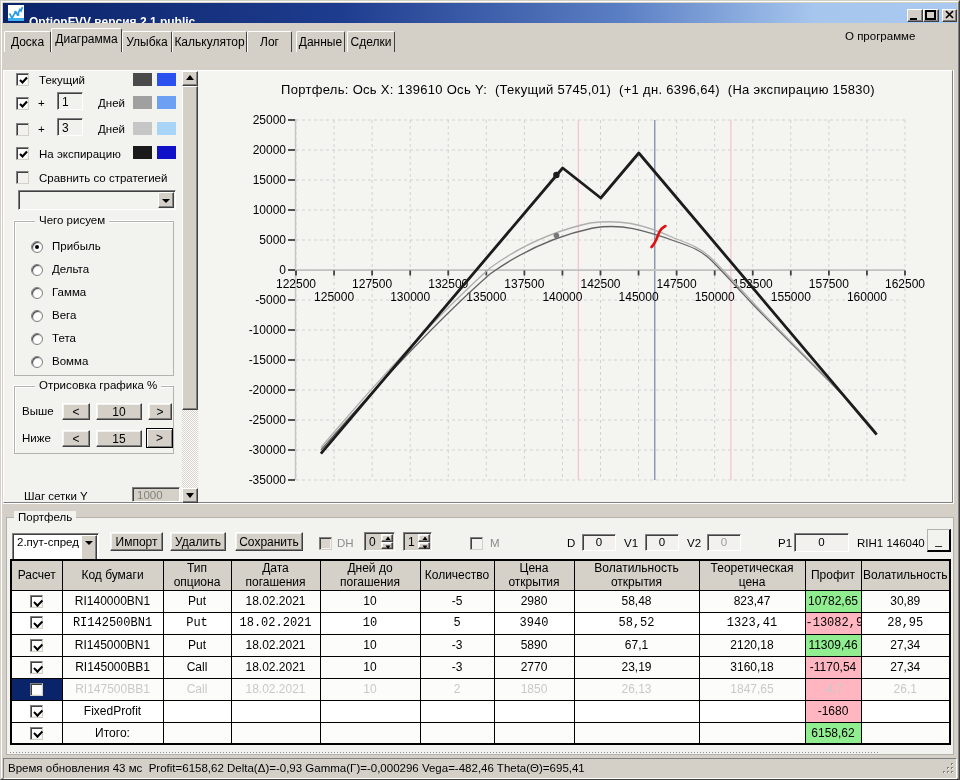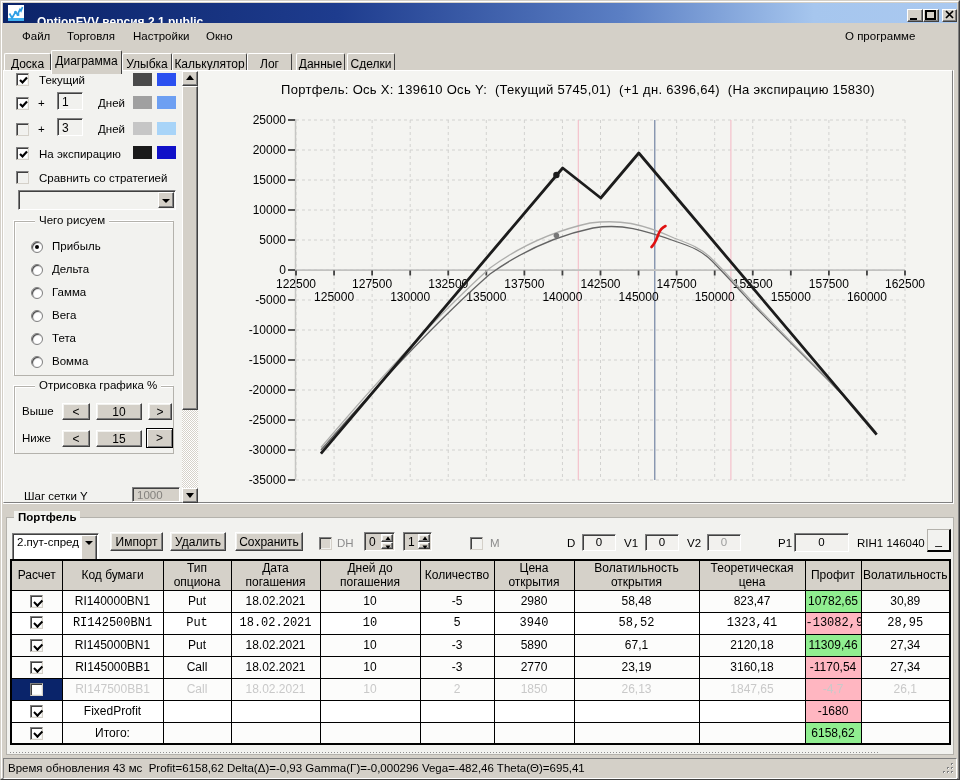--- a/index.html
+++ b/index.html
@@ -10,32 +10,32 @@
   border-top:1px solid #D4D0C8; border-left:1px solid #D4D0C8;
   border-right:1px solid #404040; border-bottom:1px solid #404040;
   background:#D4D0C8; }
 .win-inner { position:absolute; left:0; top:0; right:0; bottom:0;
   border-top:1px solid #FFFFFF; border-left:1px solid #FFFFFF;
   border-right:1px solid #808080; border-bottom:1px solid #808080; }
 
 .titlebar { position:absolute; left:3px; top:3px; width:954px; height:20px;
   background:linear-gradient(to right,#0B2368 0%,#1E3C8E 35%,#5B7FC4 65%,#A6C6EE 85%,#AAC9F0 100%);
   color:#fff; font-weight:bold; font-size:12px; }
-.title-text { position:absolute; left:26px; top:12px;margin-left:8px; }
+.title-text { position:absolute; left:26px; top:12px; }
 .ticon { position:absolute; left:5px; top:2px; width:16px; height:16px; }
 .wbtn { position:absolute; top:6px; width:16px; height:13px; background:#D4D0C8;
   border-top:1px solid #FFFFFF; border-left:1px solid #FFFFFF;
   border-right:1px solid #404040; border-bottom:1px solid #404040;
   box-shadow:inset -1px -1px 0 #808080, inset 1px 1px 0 #D4D0C8;
   font-size:9px; color:#000; text-align:center; line-height:11px; font-weight:bold;}
 
 .menubar { position:absolute; left:3px; top:23px; width:954px; height:22px; background:#D4D0C8; }
 .menuitem { position:absolute; top:7px; font-size:11.5px; color:#000; }
 
-.tabs { position:absolute; left:3px; top:50px; width:754px; height:24px; }
+.tabs { position:absolute; left:3px; top:28px; width:754px; height:24px; }
 .tab { position:absolute; bottom:0; height:21px; background:#D4D0C8;
   border-top:1px solid #FFFFFF; border-left:1px solid #FFFFFF; border-right:1px solid #404040;
   border-radius:2px 2px 0 0;
   font-size:12px; text-align:center; padding-top:3px; }
 .tab.active { height:24px; z-index:5; }
 
 .page { position:absolute; left:3px; top:70px; width:950px; height:433px;
   background:#F2F2EF;
   border-top:1px solid #FFFFFF; border-left:1px solid #FFFFFF;
   border-right:1px solid #808080; border-bottom:1px solid #808080; }
@@ -347,21 +347,21 @@
   <text x="578" y="94" font-size="13" fill="#000" text-anchor="middle" xml:space="preserve" letter-spacing="0.3">Портфель: Ось X: 139610 Ось Y:  (Текущий 5745,01)  (+1 дн. 6396,64)  (На экспирацию 15830)</text>
   <path d="M321,450 C380,382 440,318 490,274 C525,249 560,235 593,228 C607,225.8 620,226 633,228.7 C648,231.8 662,236.5 676,241.5 C692,246.8 702,251 712,261 C722,271 733,283 752,303.5 C769,321.5 800,352 830,382 C850,402 865,419 876,432.5" fill="none" stroke="#646464" stroke-width="1.3"></path>
   <path d="M321,447.5 C380,378 440,313 490,268 C523,244 556,230.5 590,223 C604,221.3 618,221.3 631,223.5 C646,226.5 660,231.5 674,238 C690,244 702,248.5 712,259 C722,268.5 733,280.5 752,301.5 C769,319.5 800,351 830,381 C850,401 866,420 876,434" fill="none" stroke="#AEAEAC" stroke-width="1.3"></path>
   <path d="M320.9,453.6 L562.7,168 L600.75,198 L638.8,153 L876.7,434.6" fill="none" stroke="#1C1C1C" stroke-width="2.8" stroke-linejoin="round"></path>
   <circle cx="556.4" cy="175" r="3.2" fill="#1C1C1C"></circle>
   <circle cx="556.4" cy="235.5" r="2.8" fill="#787878"></circle>
   <path d="M651.5,247 C655.5,243 656.5,239 658.5,234 C660,230 662,227.5 665.5,226" fill="none" stroke="#E01010" stroke-width="2.6" stroke-linecap="round"></path>
 </svg>
 
 <div class="bgroup"></div>
-<div class="lbl" style="left:14px; top:511px; background:#F2F2EF; padding:0 4px;font-weight:bold;">Портфель</div>
+<div class="lbl" style="left:14px; top:511px; background:#F2F2EF; padding:0 4px;">Портфель</div>
 <div id="toolbar">
   <div class="dd" style="left:12px; top:533px; width:87px; height:33px;">
     <span style="position:absolute; left:4px; top:2px; font-size:11.5px;">2.пут-спред</span>
     <div class="ddbtn">
         <div class="arrow-down" style="top:5px;"></div>
       </div>
   </div>
   <div class="btn" style="left:110px; top:532px; width:53px; height:19px; padding-top:2px;">Импорт</div>
   <div class="btn" style="left:170px; top:532px; width:56px; height:19px; padding-top:2px;">Удалить</div>
   <div class="btn" style="left:235px; top:532px; width:68px; height:19px; padding-top:2px;">Сохранить</div>

